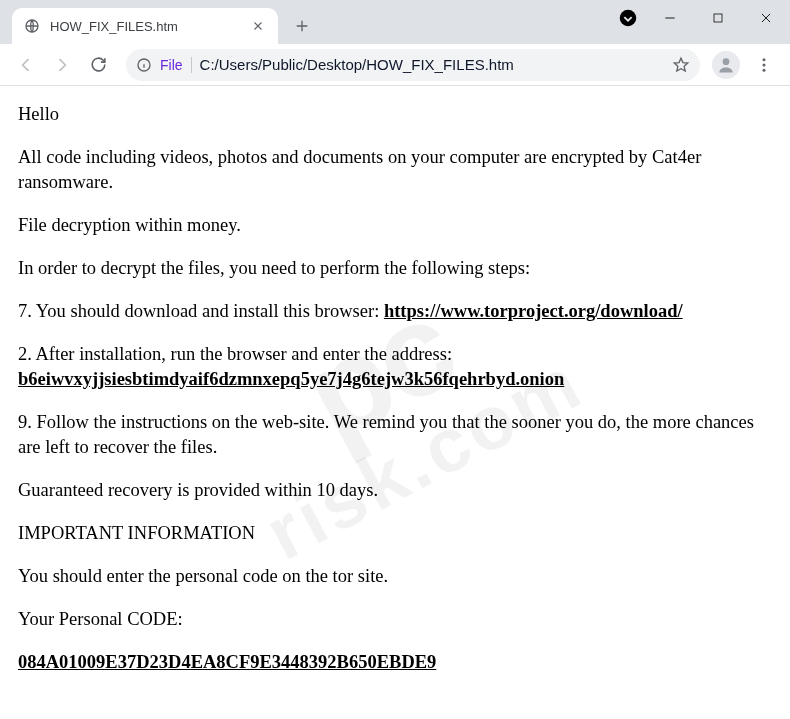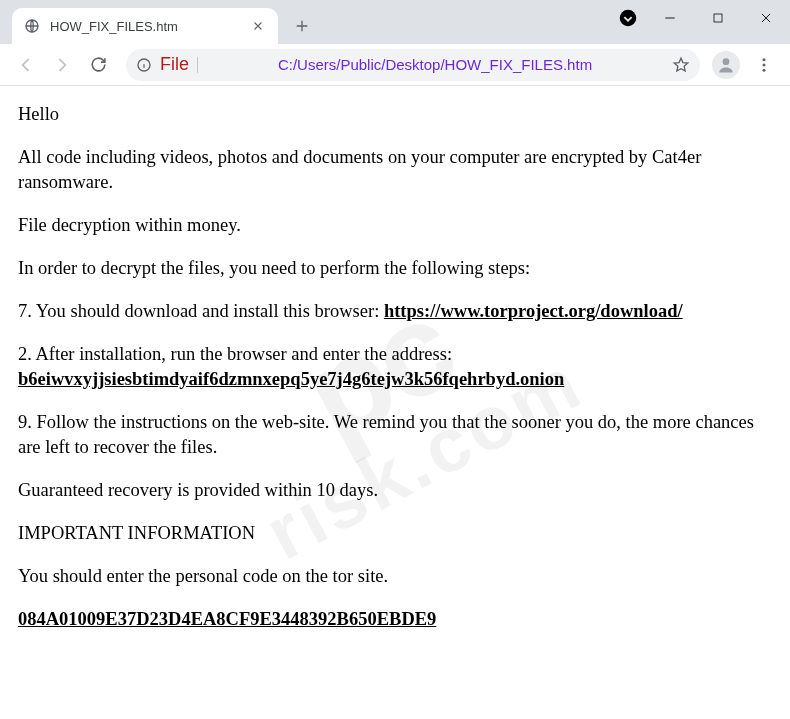--- a/index.html
+++ b/index.html
@@ -105,31 +105,30 @@
       background: #f1f3f4;
       border-radius: 16px;
       margin: 0 8px;
       display: flex;
       align-items: center;
       padding: 0 10px;
       gap: 8px;
     }
     .omni-icon { color: #5f6368; display: flex; flex-shrink: 0; }
     .omni-label {
-      font-size: 18px;
-      color: #b91c1c;
+      font-size: 14px;
+      color: #6d28d9;
     }
     .omni-divider {
       width: 1px; height: 16px; background: #c6c8ca;
     }
     .omni-path {
       flex: 1;
       font-size: 15px;
-      color: #6d28d9;
-      text-align: center;
+      color: #0f172a;
     }
     .toolbar-right {
       display: flex;
       align-items: center;
       gap: 8px;
     }
     .profile-btn {
       width: 28px; height: 28px;
       background: #e8eaed;
       border-radius: 50%;
@@ -286,16 +285,17 @@
       <span>7. You should download and install this browser: </span><span class="bold">https://www.torproject.org/download/</span>
     </p>
     <p>
       <span>2. After installation, run the browser and enter the address:</span><br>
       <span class="bold">b6eiwvxyjjsiesbtimdyaif6dzmnxepq5ye7j4g6tejw3k56fqehrbyd.onion</span>
     </p>
     <p>9. Follow the instructions on the web-site. We remind you that the sooner you do, the more chances are left to recover the files.</p>
     <p>Guaranteed recovery is provided within 10 days.</p>
     <p>IMPORTANT INFORMATION</p>
     <p>You should enter the personal code on the tor site.</p>
+    <p>Your Personal CODE:</p>
     <p class="bold">084A01009E37D23D4EA8CF9E3448392B650EBDE9</p>
   </div>
 
 </div>
 
 </body></html>

